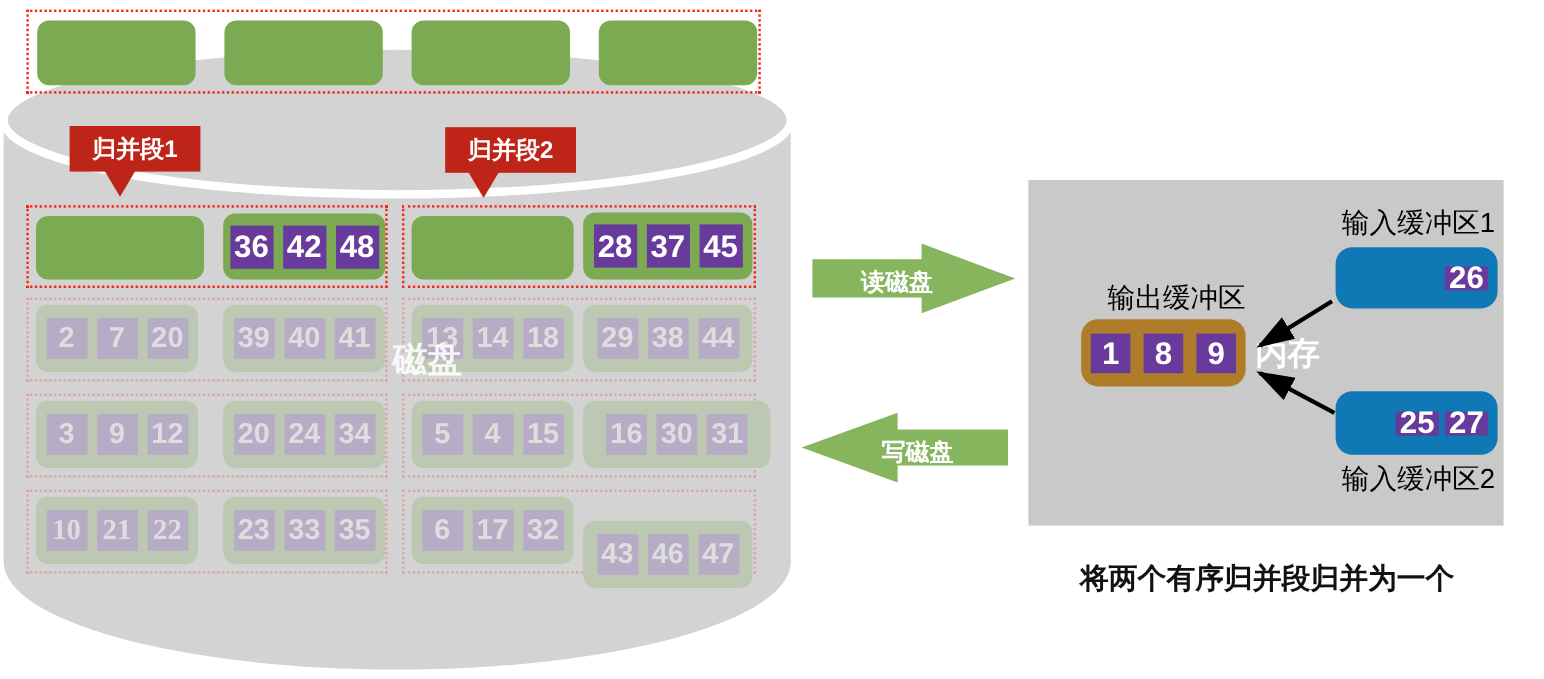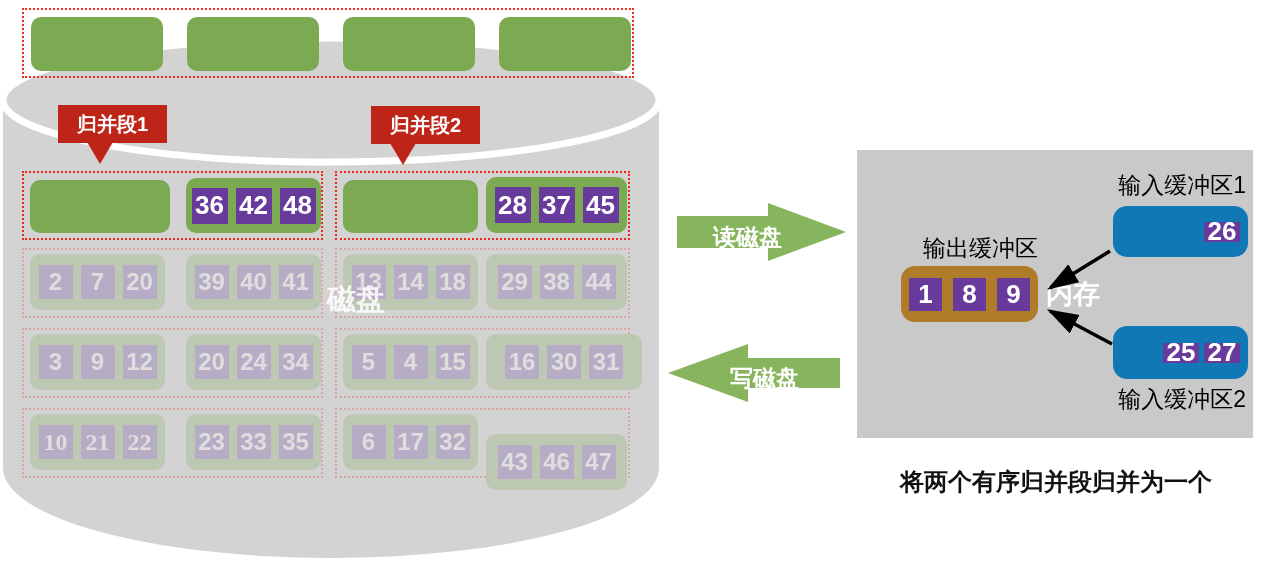--- a/index.html
+++ b/index.html
@@ -26,21 +26,21 @@
   .tiles span{width:36px;height:36px;display:flex;align-items:center;justify-content:center;
     font-size:26px;font-weight:bold;color:#fff;background:var(--purple);}
   .faded{position:absolute;left:0;top:0;width:100%;height:100%;opacity:0.25;z-index:1;}
   .faded .tiles span{width:34px;height:34px;font-size:24px;}
   .seg-label{position:absolute;background:var(--red-label);color:#fff;font-weight:bold;font-size:20px;
     display:flex;align-items:center;justify-content:center;z-index:4;}
   .seg-tri{position:absolute;width:0;height:0;border-left:13px solid transparent;
     border-right:13px solid transparent;border-top:22px solid var(--red-label);z-index:4;}
   .disk-text{position:absolute;color:rgba(255,255,255,0.85);font-weight:bold;font-size:29px;
     text-align:right;z-index:5;}
-  .arrow-label{position:absolute;color:#fff;font-weight:bold;font-size:23px;text-align:center;z-index:5;}
+  .arrow-label{position:absolute;color:#fff;font-weight:bold;font-size:20px;text-align:center;z-index:5;}
   .membox{position:absolute;left:857px;top:150px;width:396px;height:288px;background:var(--mem-gray);z-index:1;}
   .mem-label{position:absolute;color:#000000;font-size:23px;text-align:right;z-index:3;}
   .bluebuf{position:absolute;background:var(--blue);border-radius:14px;display:flex;align-items:center;
     justify-content:flex-end;gap:5px;padding-right:8px;box-sizing:border-box;z-index:3;}
   .bluebuf span{width:36px;height:20px;display:flex;align-items:center;justify-content:center;
     font-size:26px;font-weight:bold;color:#fff;background:var(--purple);}
   .outbuf{position:absolute;left:901px;top:266px;width:137px;height:56px;background:var(--brown);
     border-radius:14px;display:flex;align-items:center;justify-content:center;gap:11px;z-index:3;}
   .outbuf span{width:33px;height:33px;display:flex;align-items:center;justify-content:center;
     font-size:26px;font-weight:bold;color:#fff;background:var(--purple);}

